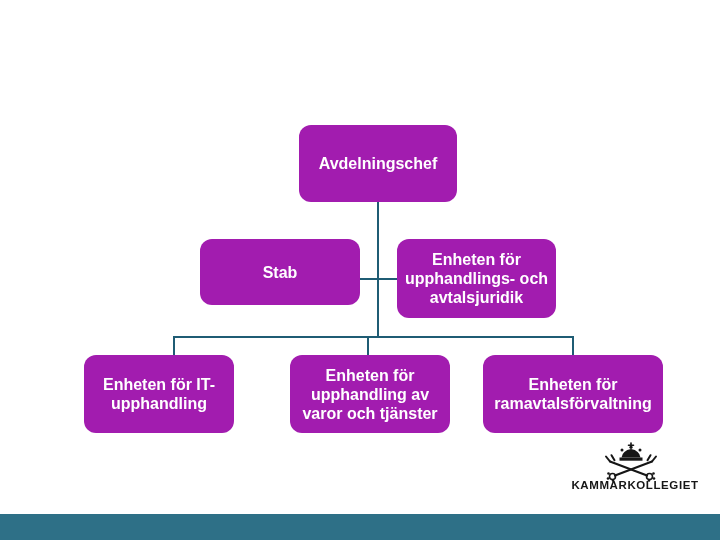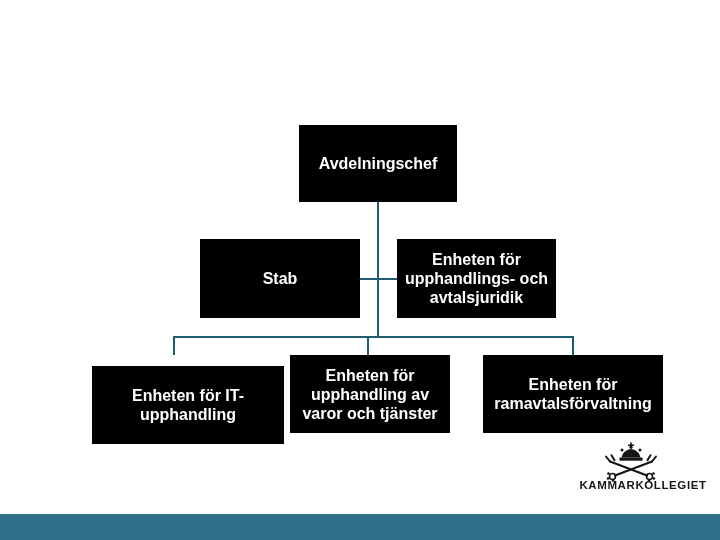--- a/index.html
+++ b/index.html
@@ -7,44 +7,44 @@
     position:relative;width:720px;height:540px;background:#ffffff;overflow:hidden;
     font-family:"Liberation Sans",sans-serif;
   }
   .slide-title{
     position:absolute;left:32px;top:42px;
     font-size:42px;line-height:1.05;letter-spacing:-1px;
     color:#2e6e8c;font-weight:400;
   }
   
   .node{
-    position:absolute;background:#000000;color:#ffffff;
+    position:absolute;background:#a21caf;color:#ffffff;
     font-size:16px;line-height:19px;font-weight:bold;
     display:flex;align-items:center;justify-content:center;
-    text-align:center;white-space:pre-line;
+    text-align:center;white-space:pre-line;border-radius:12px;
   }
   .node-avdelningschef{left:299px;top:125px;width:158px;height:77px;}
-  .node-stab         {left:200px;top:239px;width:160px;height:79px;text-align:center;}
+  .node-stab         {left:200px;top:239px;width:160px;height:66px;text-align:center;}
   .node-juridik      {left:397px;top:239px;width:159px;height:79px;}
-  .node-it           {left:92px; top:355px;width:192px;height:78px;margin-top:11px;}
+  .node-it           {left:84px; top:355px;width:150px;height:78px;}
   .node-varor        {left:290px;top:355px;width:160px;height:78px;}
   .node-ramavtal     {left:483px;top:355px;width:180px;height:78px;}
   
   .line{position:absolute;background:#1f5c74;}
   .line-v-root   {left:377px;top:202px;width:2px;height:135px;}
   .line-h-stab   {left:360px;top:278px;width:37px;height:2px;}
   .line-h-spread {left:173px;top:336px;width:401px;height:2px;}
   .line-drop-1   {left:173px;top:336px;width:2px;height:19px;}
   .line-drop-2   {left:367px;top:336px;width:2px;height:19px;}
   .line-drop-3   {left:572px;top:336px;width:2px;height:19px;}
   
   .logo{position:absolute;left:565px;top:441px;width:140px;height:56px;}
   .logo-emblem{position:absolute;left:37px;top:1px;}
   .logo-text{
-    position:absolute;left:8px;top:38px;width:140px;text-align:center;
+    position:absolute;left:0;top:38px;width:140px;text-align:center;
     font-size:11.5px;font-weight:bold;letter-spacing:0.6px;color:#161616;
   }
   
   .footer-bar{position:absolute;left:0;top:514px;width:720px;height:26px;background:#2e7087;}
 </style>
 </head>
 <body>
 
 <div class="slide">
 

